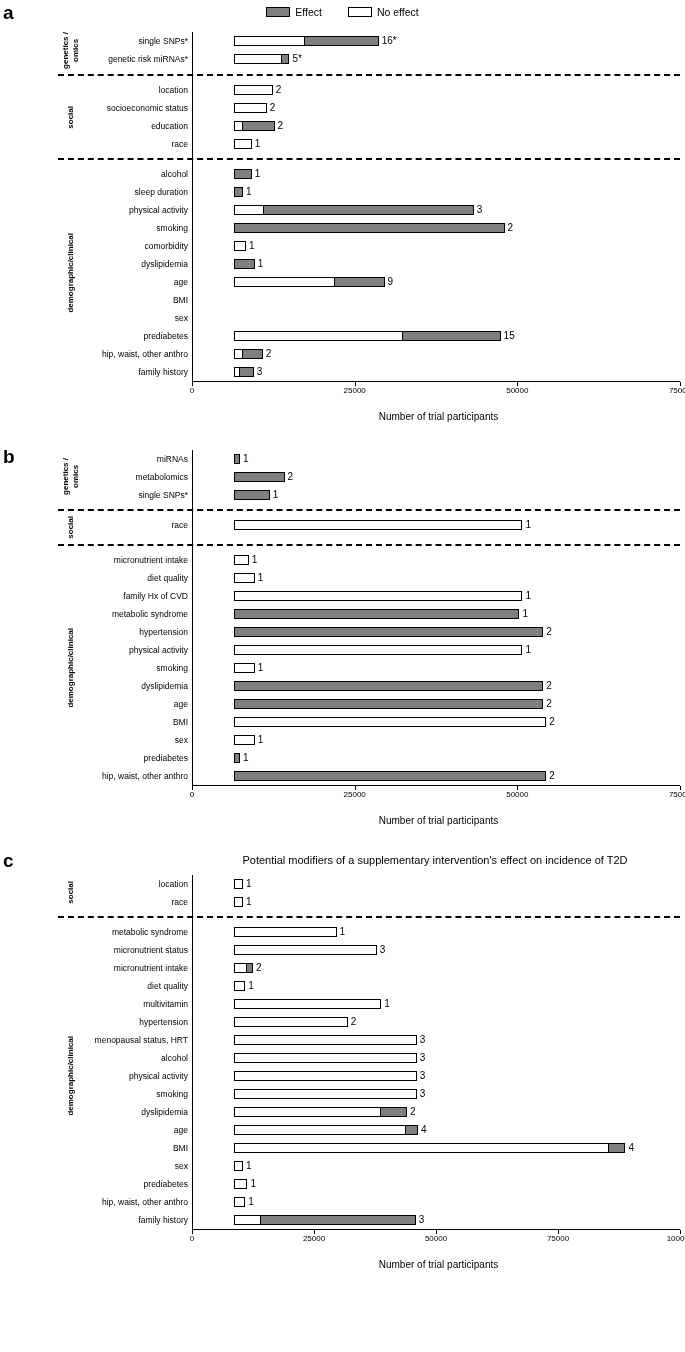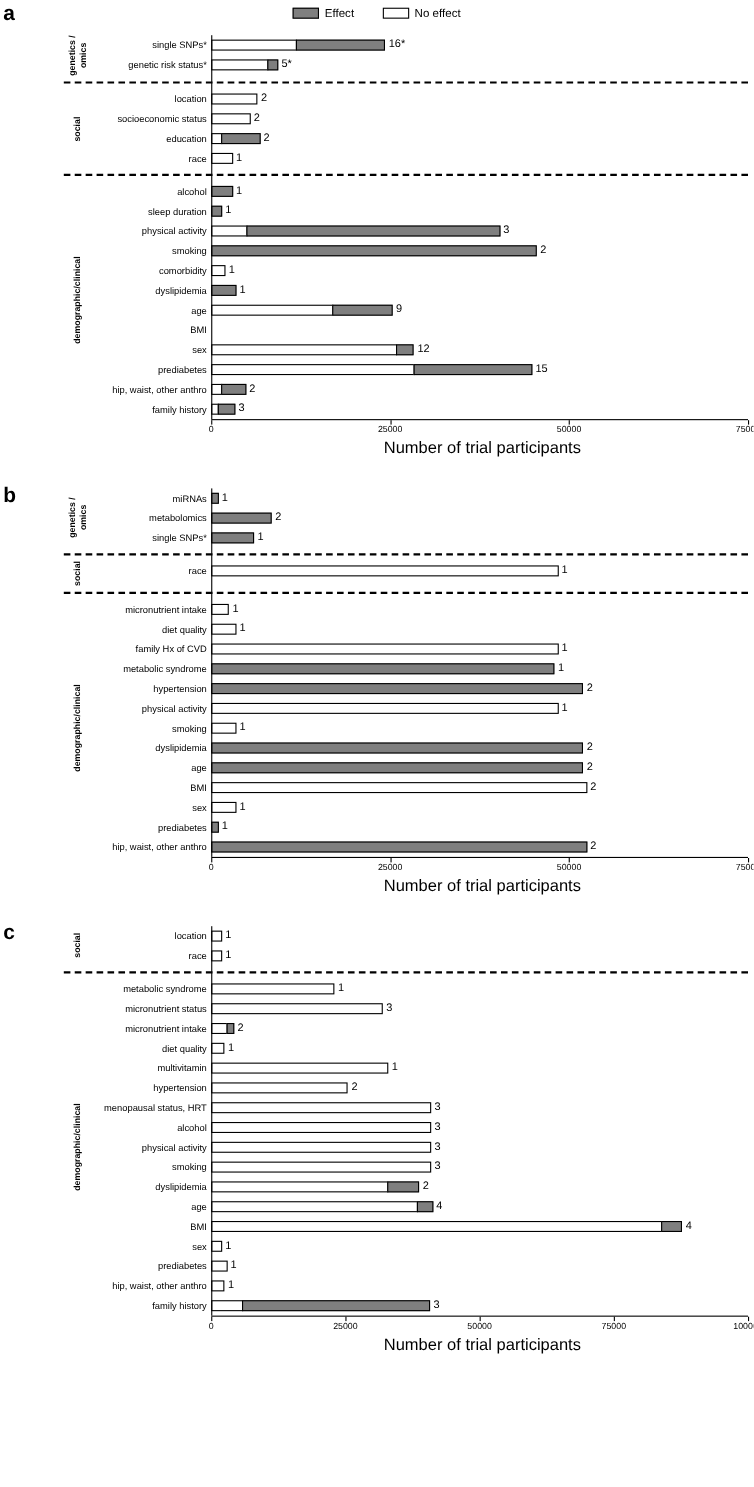--- a/index.html
+++ b/index.html
@@ -15,31 +15,31 @@
   .swatch.no-effect { background:#fff; }
   .chart-title { margin-left:185px; text-align:center; font-size:11px; margin-bottom:9px; }
   .chart-body { position:relative; margin-left:58px; margin-right:5px; }
   .yaxis-line { position:absolute; left:134px; top:0; bottom:0; width:1px; background:#000; }
   .group { display:flex; }
   .group-label-col { width:26px; display:flex; align-items:center; justify-content:center; }
   .group-label-text { writing-mode:vertical-rl; transform:rotate(180deg); font-size:8px; font-weight:bold; white-space:pre-line; text-align:center; line-height:1.25; }
   .rows { flex:1; display:flex; flex-direction:column; }
   .bar-row { display:flex; align-items:center; height:18px; }
   .cat-label { width:108px; text-align:right; padding-right:4px; font-size:8.5px; white-space:nowrap; }
-  .bar-track { flex:1; display:flex; align-items:flex-start; min-width:0; }
+  .bar-track { flex:1; display:flex; align-items:flex-start; min-width:0;margin-left:42px; }
   .seg { height:10px; border:1px solid #000; flex-shrink:0; }
   .seg + .seg { margin-left:-1px; }
   .seg.effect { background:#7f7f7f; }
   .seg.no-effect { background:#fff; }
   .count { font-size:10px; margin-left:3px; line-height:1; }
   .separator { border-top:2px dashed #000; margin:5px 0; }
   .x-axis { margin-left:192px; margin-right:5px; border-top:1px solid #000; position:relative; height:15px; }
   .x-tick { position:absolute; top:0; width:1px; height:4px; background:#000; }
   .x-tick-label { position:absolute; top:4px; transform:translateX(-50%); font-size:8px; }
-  .x-label { margin-left:192px; text-align:center; font-size:15px; margin-top:3px; }
+  .x-label { margin-left:192px; text-align:center; font-size:10px; margin-top:15px; }
 </style>
 </head>
 <body>
 
 <div class="figure">
 
   <section class="panel">
     <div class="panel-letter">a</div>
     <div class="legend">
       <span class="legend-item">
@@ -61,21 +61,21 @@
           <div class="rows">
             <div class="bar-row">
               <div class="cat-label">single SNPs*</div>
               <div class="bar-track">
                 <div class="seg no-effect" style="width: 16%;"></div>
                 <div class="seg effect" style="width: 16.6667%;"></div>
                 <div class="count">16*</div>
               </div>
             </div>
             <div class="bar-row">
-              <div class="cat-label">genetic risk status*</div>
+              <div class="cat-label">genetic risk miRNAs*</div>
               <div class="bar-track">
                 <div class="seg no-effect" style="width: 10.6667%;"></div>
                 <div class="seg effect" style="width: 2%;"></div>
                 <div class="count">5*</div>
               </div>
             </div>
           </div>
         </div>
         <div class="separator"></div>
         <div class="group">
@@ -169,25 +169,20 @@
                 <div class="seg no-effect" style="width: 22.6667%;"></div>
                 <div class="seg effect" style="width: 11.3333%;"></div>
                 <div class="count">9</div>
               </div>
             </div>
             <div class="bar-row">
               <div class="cat-label">BMI</div>
             </div>
             <div class="bar-row">
               <div class="cat-label">sex</div>
-              <div class="bar-track">
-                <div class="seg no-effect" style="width: 34.6667%;"></div>
-                <div class="seg effect" style="width: 3.33333%;"></div>
-                <div class="count">12</div>
-              </div>
             </div>
             <div class="bar-row">
               <div class="cat-label">prediabetes</div>
               <div class="bar-track">
                 <div class="seg no-effect" style="width: 38%;"></div>
                 <div class="seg effect" style="width: 22%;"></div>
                 <div class="count">15</div>
               </div>
             </div>
             <div class="bar-row">
@@ -378,20 +373,21 @@
         <div class="x-tick" style="left: 66.6667%;"></div>
         <div class="x-tick-label" style="left: 66.6667%;">50000</div>
         <div class="x-tick" style="left: 100%;"></div>
         <div class="x-tick-label" style="left: 100%;">75000</div>
       </div>
     <div class="x-label">Number of trial participants</div>
   </section>
 
   <section class="panel">
     <div class="panel-letter">c</div>
+    <div class="chart-title">Potential modifiers of a supplementary intervention's effect on incidence of T2D</div>
     <div class="chart-body">
         <div class="yaxis-line"></div>
         <div class="group">
           <div class="group-label-col">
             <div class="group-label-text">social</div>
           </div>
           <div class="rows">
             <div class="bar-row">
               <div class="cat-label">location</div>
               <div class="bar-track">

